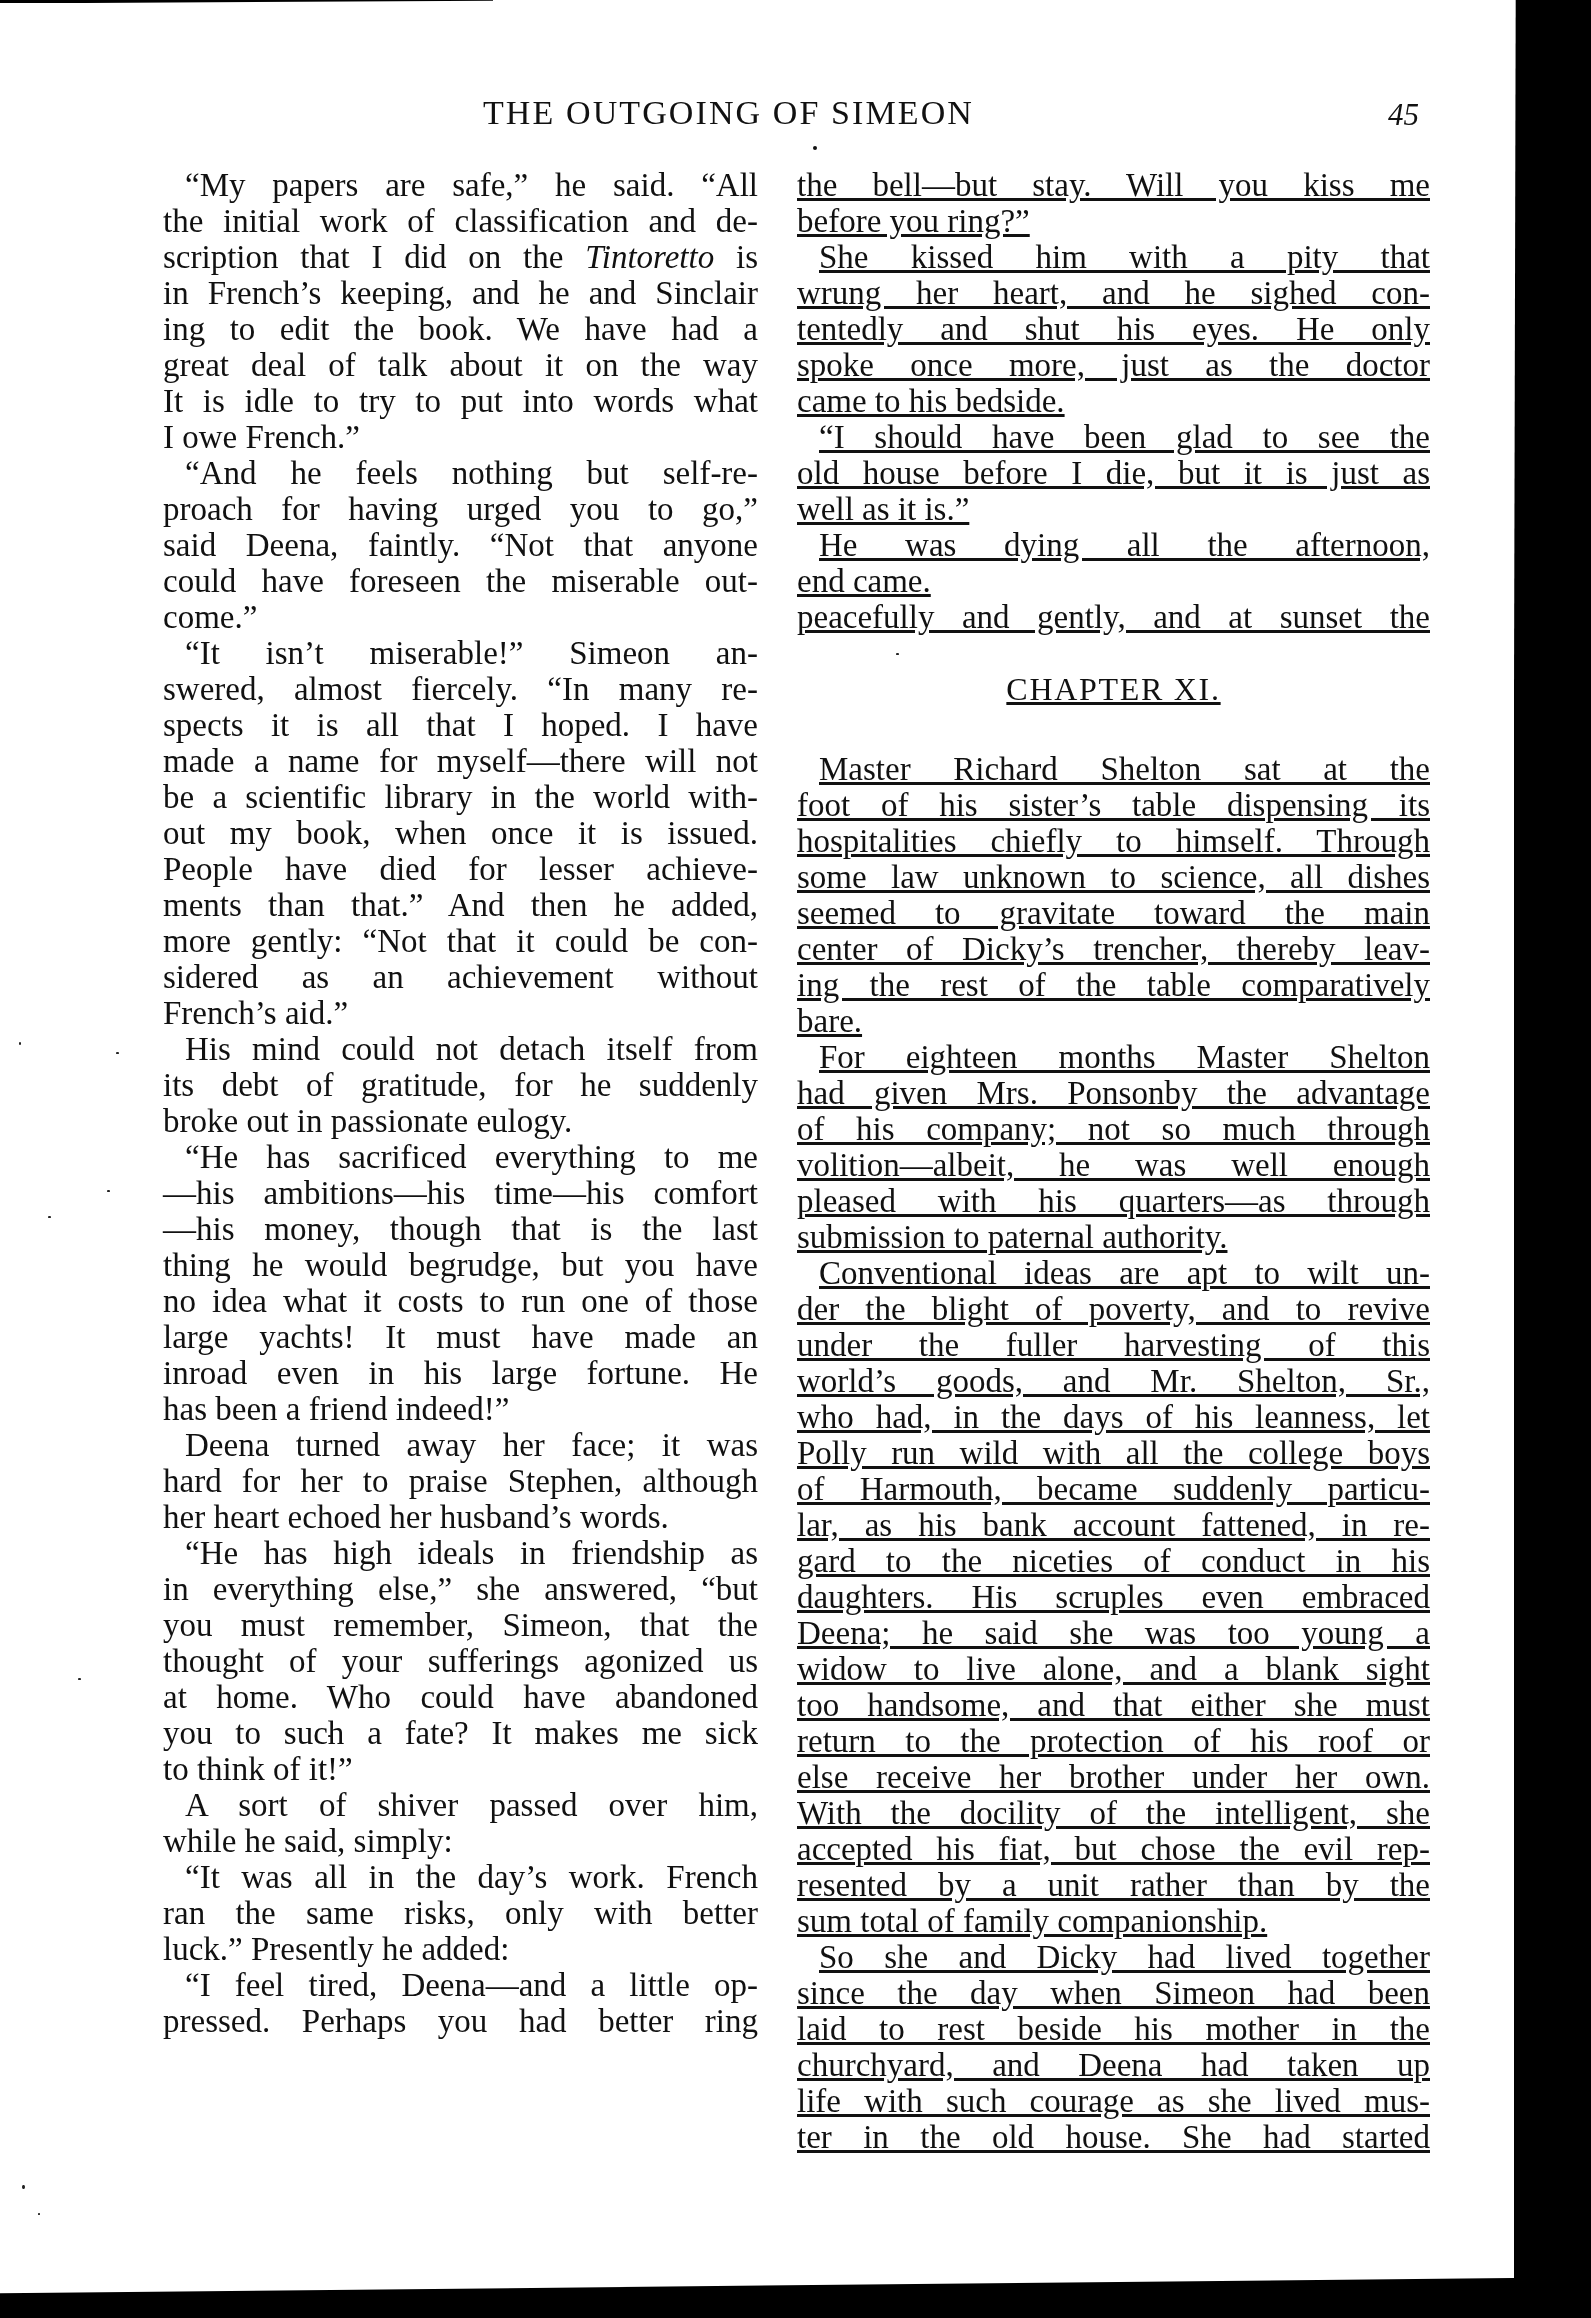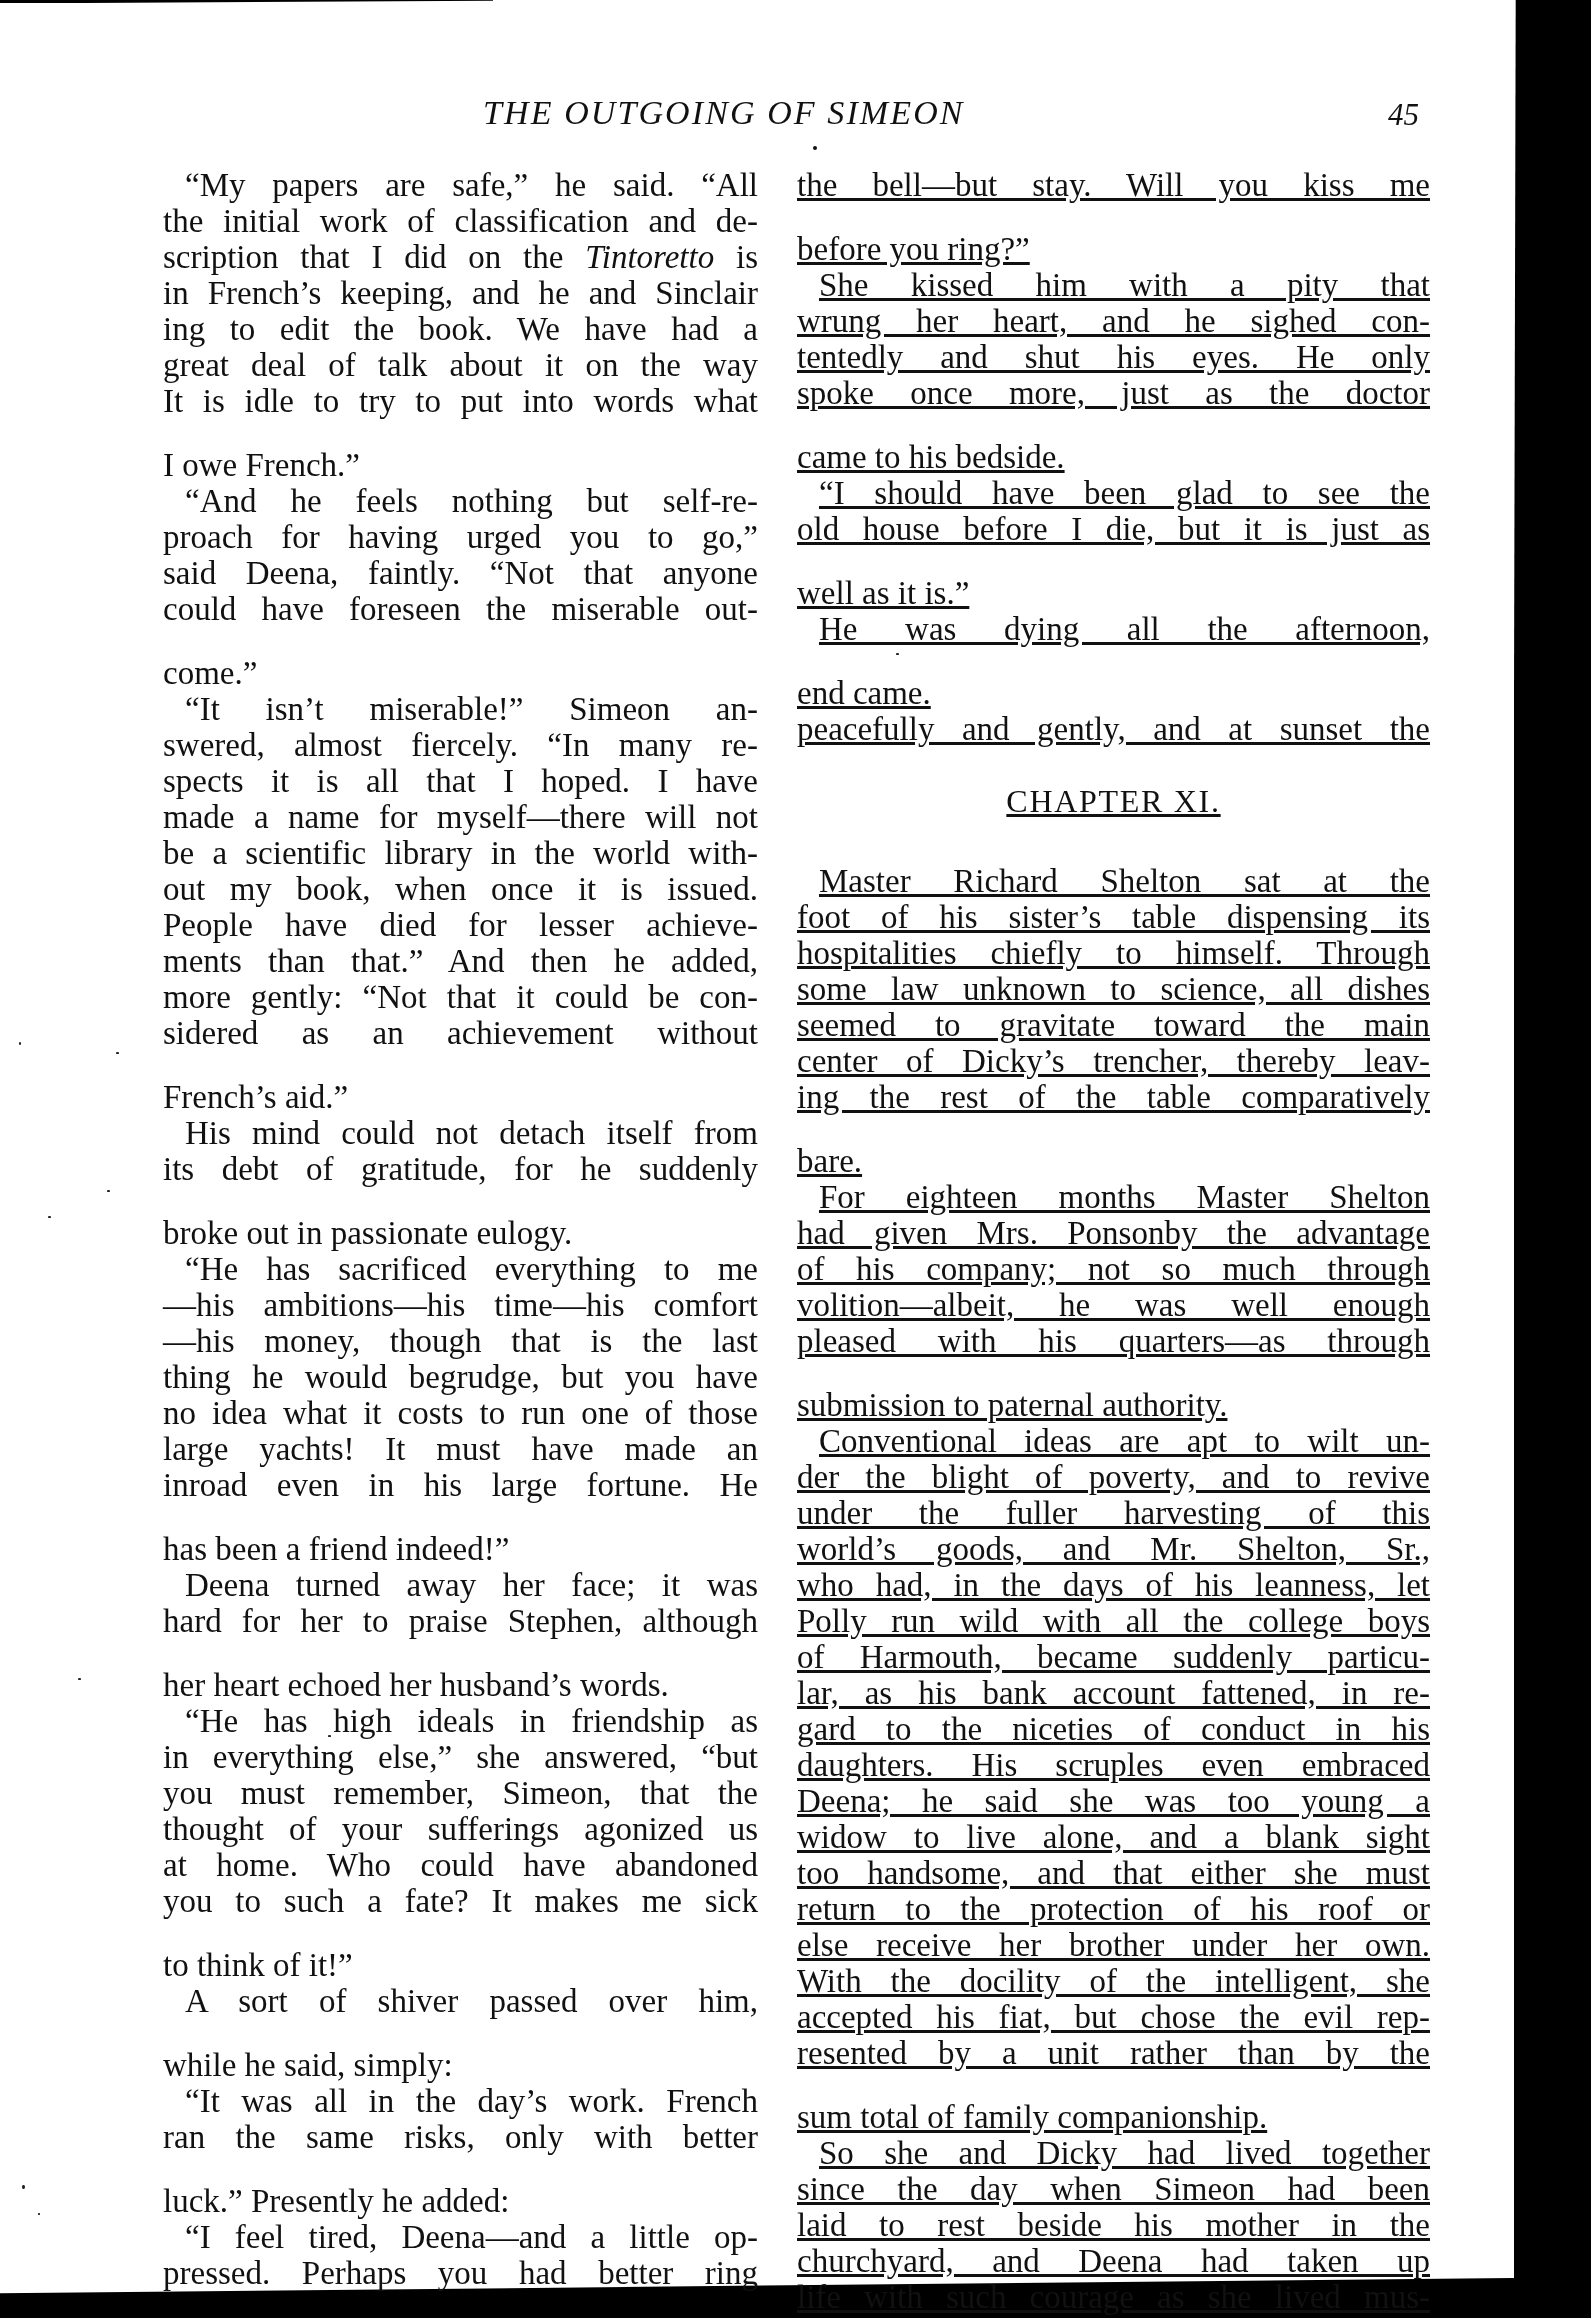--- a/index.html
+++ b/index.html
@@ -45,21 +45,20 @@
   .speck {
     position: absolute;
     background: #222;
     border-radius: 50%;
   }
 
   .running-head {
     position: absolute;
     top: 92px;
     left: 483px;
-    font-style: italic;
     font-size: 34px;
     letter-spacing: 2.1px;
     line-height: 41px;
     white-space: nowrap;
   }
   .folio {
     position: absolute;
     top: 94px;
     left: 1388px;
     font-size: 31px;
@@ -98,21 +97,20 @@
   .line {
     display: block;
     height: 36px;
     text-align: justify;
     text-align-last: justify;
     white-space: nowrap;
     overflow: visible;
   }
   .line.last {
     text-align-last: left;
-    margin-top: 28px;
   }
   .line.first {
     padding-left: 22px;
   }
   .chapter-heading {
     text-align: center;
     font-size: 32px;
     letter-spacing: 1.7px;
     height: 36px;
     line-height: 36px;

